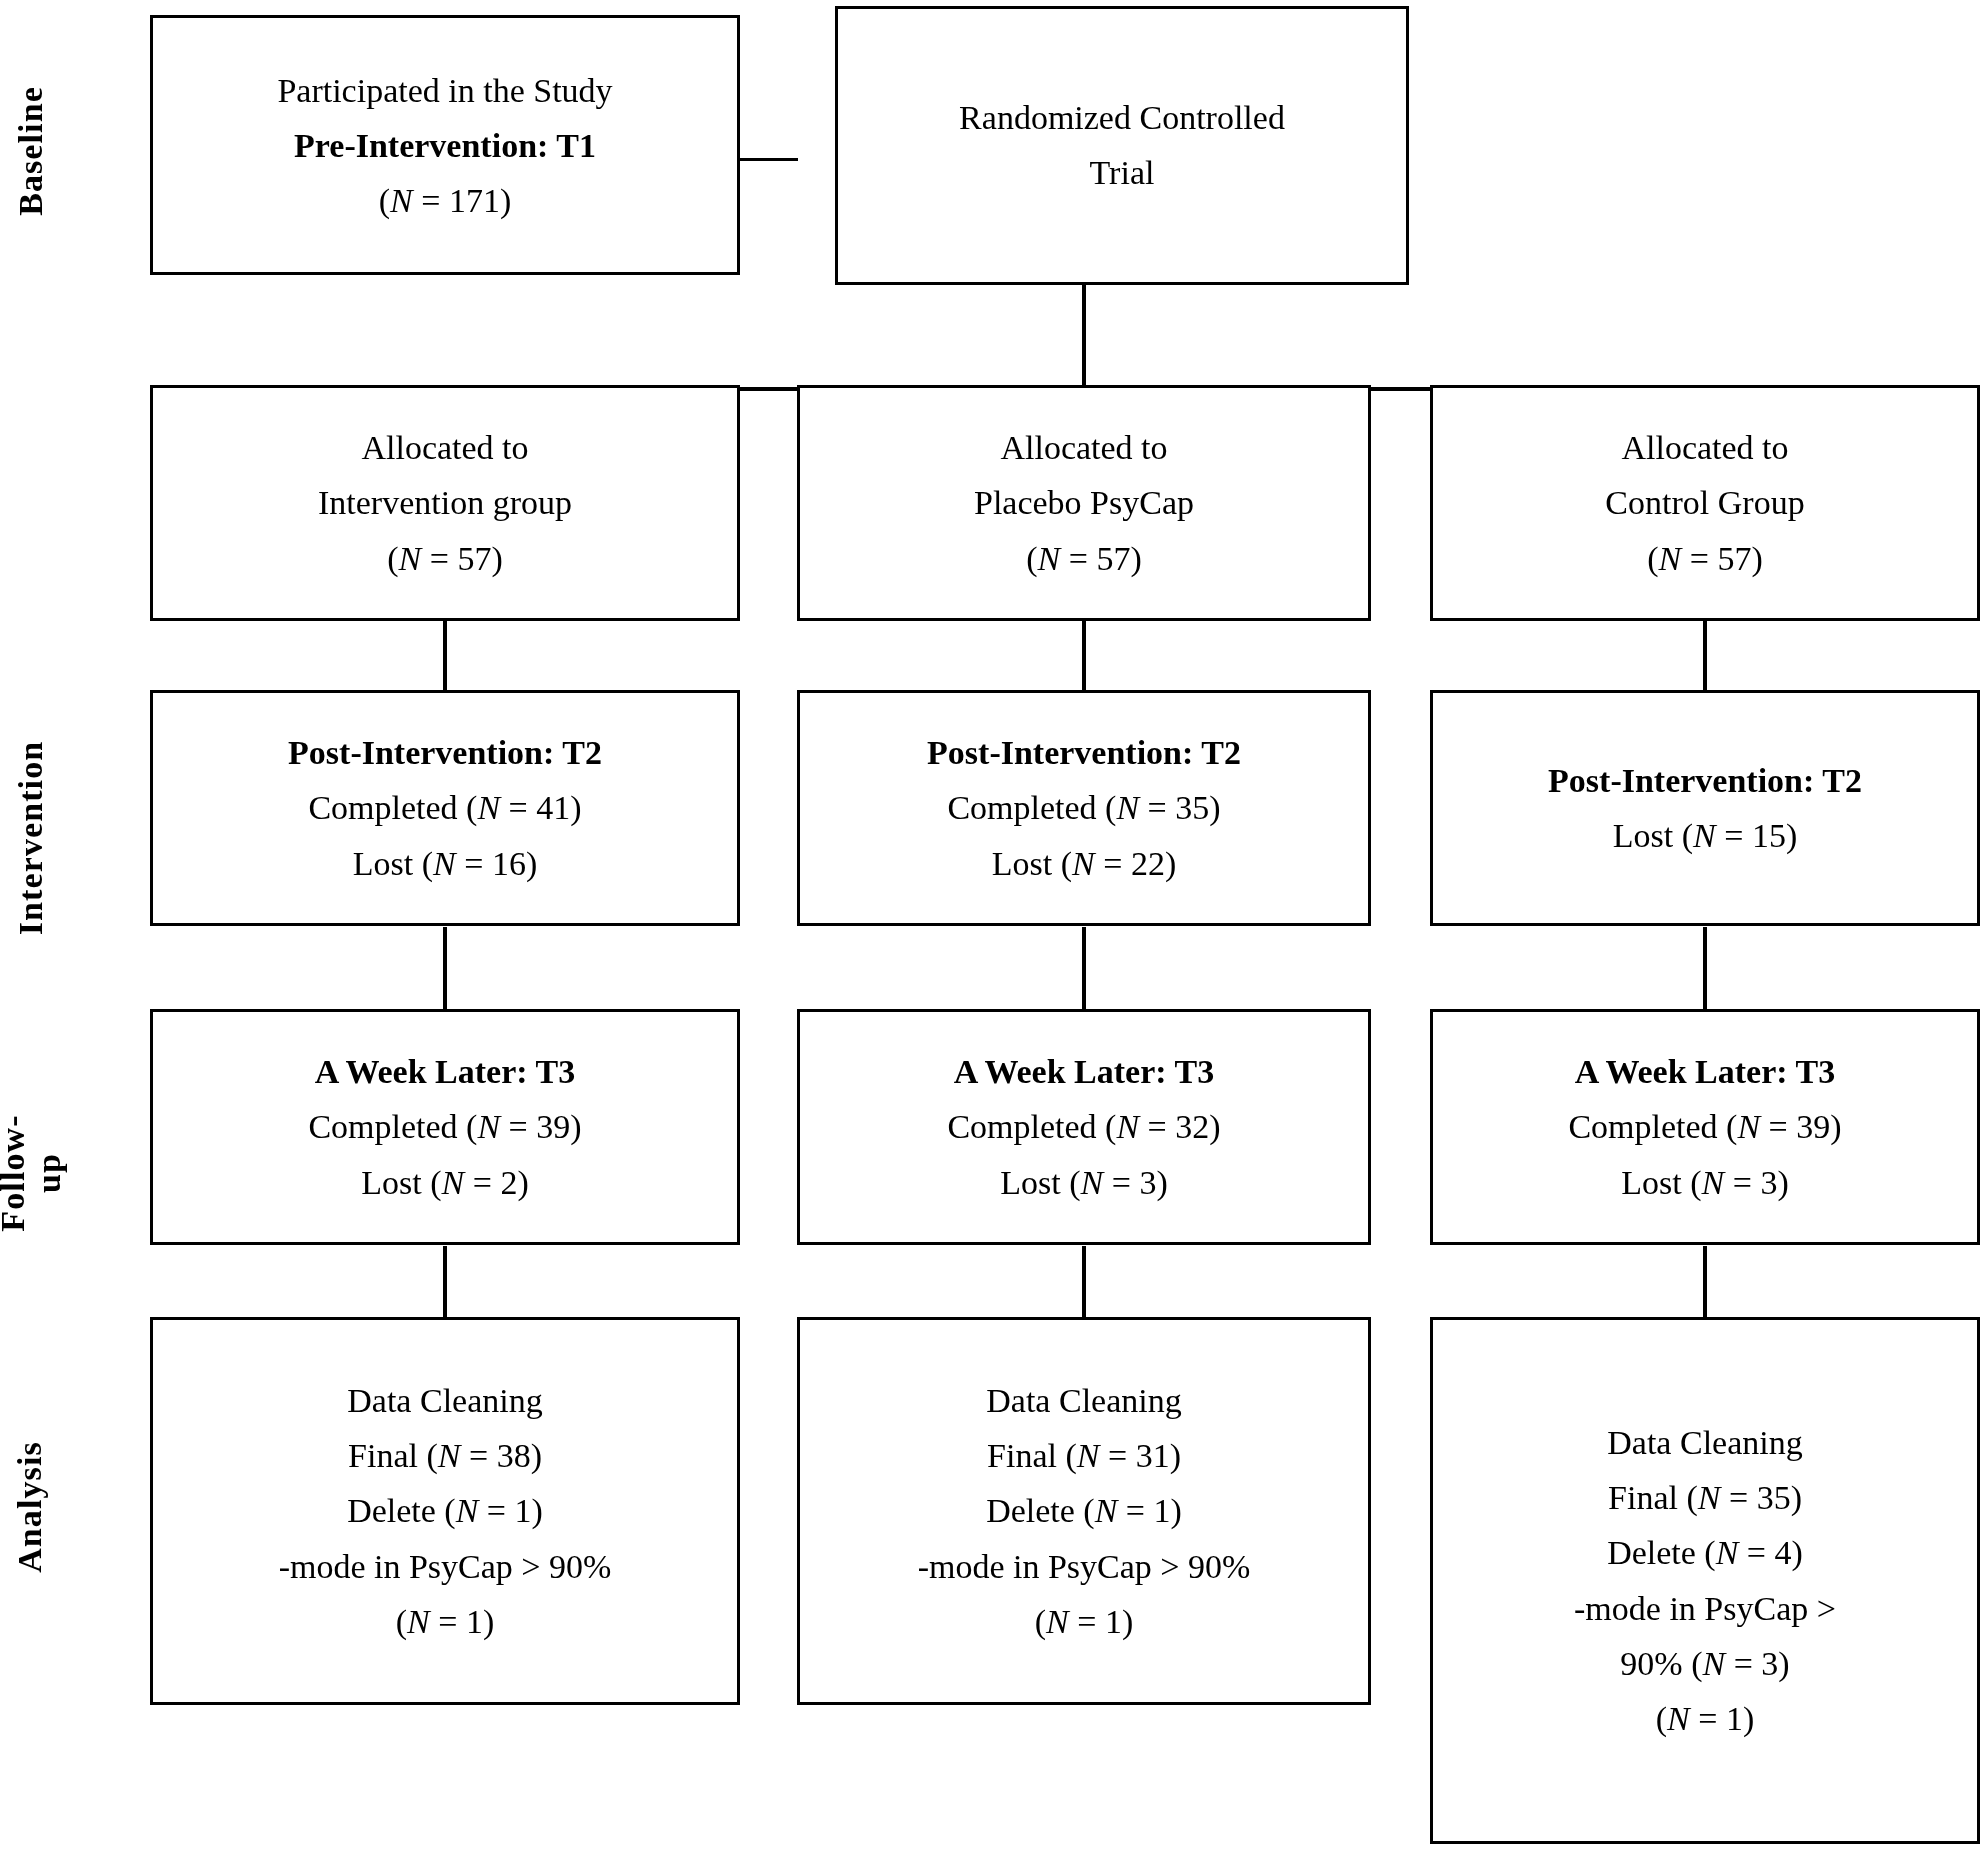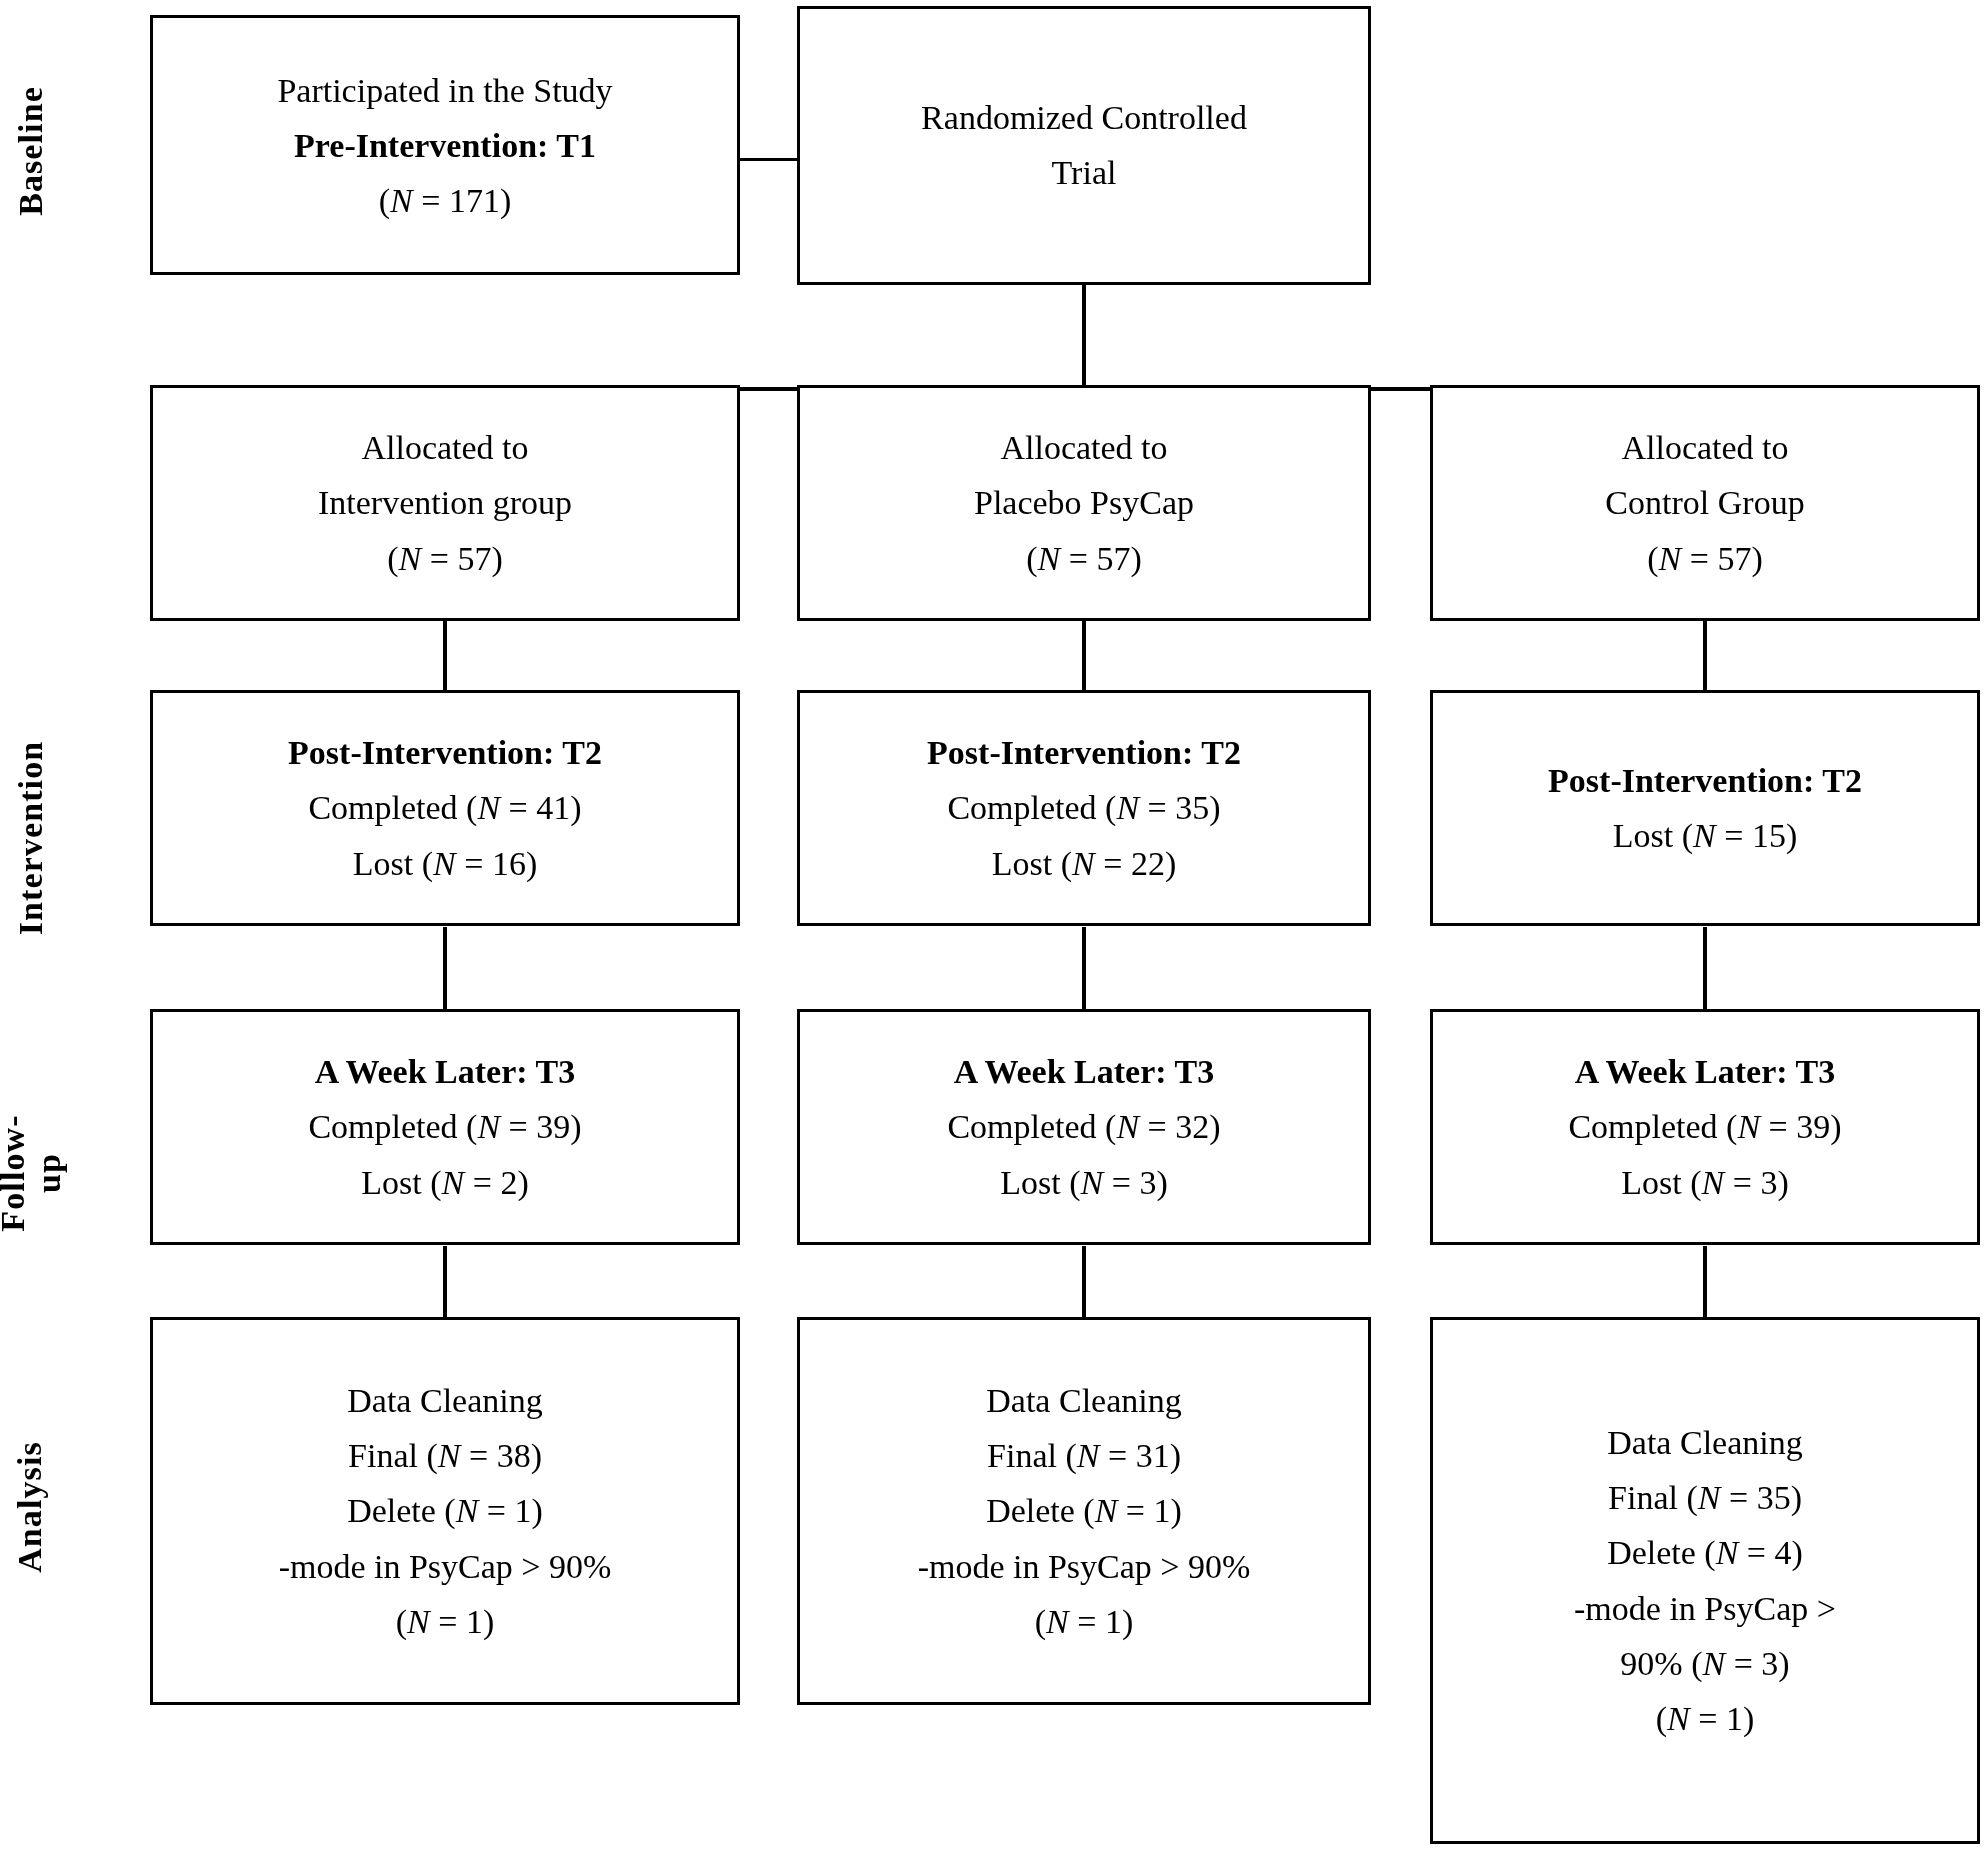--- a/index.html
+++ b/index.html
@@ -86,21 +86,21 @@
 up</div>
 
   <div class="stage-label" style="left:-69px; top:1477px; width:198px; height:60px;">Analysis</div>
 
   <div class="box" style="left:150px; top:15.4px; width:590px; height:260px;">
     <span class="line">Participated in the Study</span>
     <span class="line bold">Pre-Intervention: T1</span>
     <span class="line">(<em>N</em> = 171)</span>
   </div>
 
-  <div class="box" style="left:797px; top:5.5px; width:574px; height:279px;">
+  <div class="box" style="left:835px; top:5.5px; width:574px; height:279px;">
     <span class="line">Randomized Controlled</span>
     <span class="line">Trial</span>
   </div>
 
   <div class="hline" style="left:740px; top:158px; width:58px;"></div>
 
   <div class="vline" style="left:1082px; top:285px; width:3.8px; height:104px;"></div>
 
   <div class="hline" style="left:436px; top:387px; width:1409px; height:3.8px;"></div>
 

